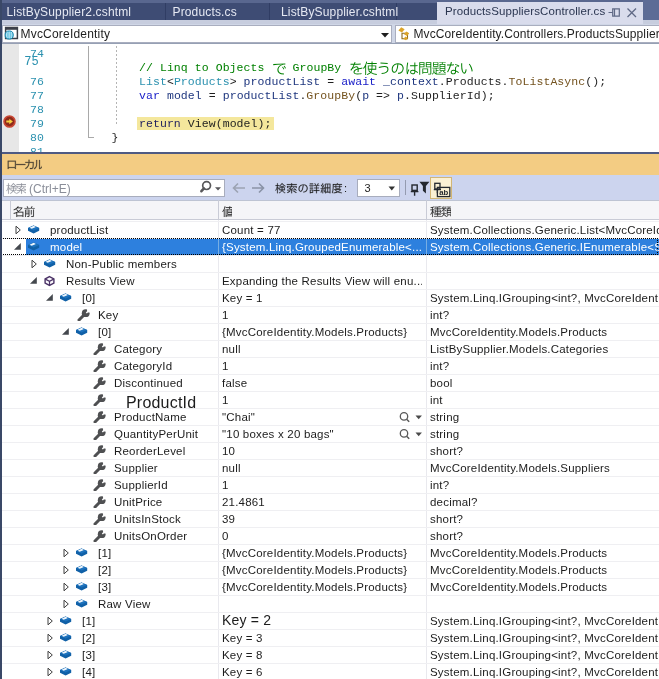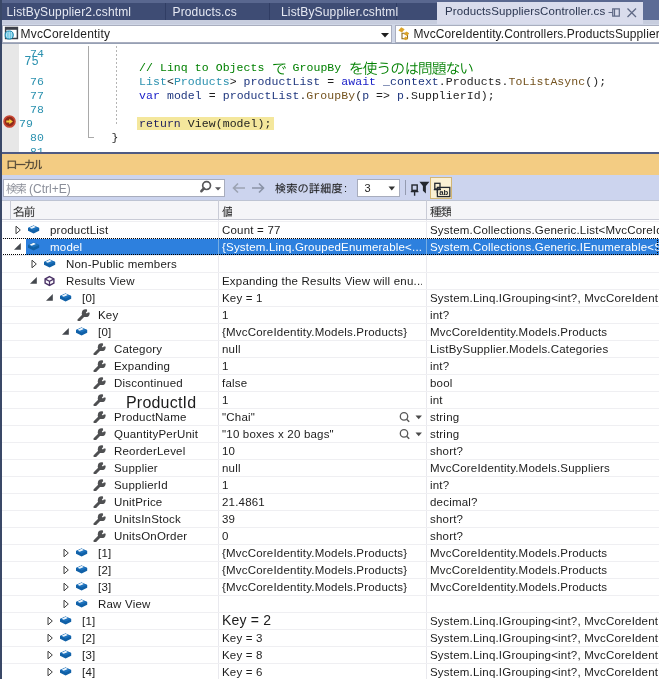--- a/index.html
+++ b/index.html
@@ -65,21 +65,21 @@
 <div style="position:absolute;left:0;top:44px;width:659px;height:107.5px;background:#fff"></div>
 <div style="position:absolute;left:2px;top:44px;width:16.5px;height:107.5px;background:#e7e7e7"></div>
 <div style="position:absolute;left:87.5px;top:46px;width:1px;height:91.5px;background:#a9a9a9"></div>
 <div style="position:absolute;left:87.5px;top:136.5px;width:6px;height:1px;background:#a9a9a9"></div>
 <div style="position:absolute;left:115.5px;top:46px;width:1px;height:79px;background:repeating-linear-gradient(to bottom,#b4b4b4 0 2px,transparent 2px 4px)"></div>
 <div style="position:absolute;left:19px;top:47.2px;width:25px;text-align:right;font-family:'Liberation Mono',monospace;font-size:11.5px;white-space:pre;letter-spacing:0.07px;color:#2b91af">74</div>
 <div style="position:absolute;left:19px;top:55px;width:25px;text-align:center;font-family:'Liberation Mono',monospace;font-size:12px;white-space:pre;letter-spacing:0.07px;color:#2b91af">75</div>
 <div style="position:absolute;left:19px;top:75.2px;width:25px;text-align:right;font-family:'Liberation Mono',monospace;font-size:11.5px;white-space:pre;letter-spacing:0.07px;color:#2b91af">76</div>
 <div style="position:absolute;left:19px;top:89.2px;width:25px;text-align:right;font-family:'Liberation Mono',monospace;font-size:11.5px;white-space:pre;letter-spacing:0.07px;color:#2b91af">77</div>
 <div style="position:absolute;left:19px;top:103.2px;width:25px;text-align:right;font-family:'Liberation Mono',monospace;font-size:11.5px;white-space:pre;letter-spacing:0.07px;color:#2b91af">78</div>
-<div style="position:absolute;left:19px;top:117.2px;width:25px;text-align:left;font-family:'Liberation Mono',monospace;font-size:11.5px;white-space:pre;letter-spacing:0.07px;color:#2b91af">79</div>
+<div style="position:absolute;left:19px;top:117.2px;width:25px;text-align:right;font-family:'Liberation Mono',monospace;font-size:11.5px;white-space:pre;letter-spacing:0.07px;color:#2b91af">79</div>
 <div style="position:absolute;left:19px;top:131.2px;width:25px;text-align:right;font-family:'Liberation Mono',monospace;font-size:11.5px;white-space:pre;letter-spacing:0.07px;color:#2b91af">80</div>
 <div style="position:absolute;left:19px;top:145.2px;width:25px;text-align:right;font-family:'Liberation Mono',monospace;font-size:11.5px;white-space:pre;letter-spacing:0.07px;color:#2b91af">81</div>
 <div style="position:absolute;left:137px;top:116.5px;width:137px;height:13.5px;background:#f4e79c"></div>
 <div style="position:absolute;left:3px;top:115.2px;width:13px;height:13px">
     <svg width="13" height="13">
       <circle cx="6.5" cy="6.5" r="5.5" fill="#8e2a1a" stroke="#c94734" stroke-width="1.6"></circle>
       <path d="M3.3,5.5 h3.0 v-1.8 l3.6,2.8 -3.6,2.8 v-1.8 h-3.0 z" fill="#f5cf3f"></path>
     </svg>
   </div>
 <div style="position:absolute;left:139px;top:61.4px;font-family:'Liberation Mono',monospace;font-size:11.5px;white-space:pre;letter-spacing:0.07px"><span style="color:#008000">// Linq to Objects</span></div>
@@ -326,21 +326,21 @@
 <div style="position:absolute;left:430px;top:342.5px;font-size:11.5px;letter-spacing:0.2px;color:#1c1c1c;white-space:nowrap;color:#1c1c1c;width:229px;overflow:hidden">ListBySupplier.Models.Categories</div>
 <div style="position:absolute;left:2px;top:357px;width:657px;height:1px;background:#efeff2"></div>
 <div style="position:absolute;left:93px;top:360px">
     <svg width="14" height="12">
       <path d="M2.0,11.0 L6.2,6.7" stroke="#4f5052" stroke-width="3.0" stroke-linecap="round" fill="none"></path>
       <circle cx="8.7" cy="4.2" r="3.9" fill="#4f5052"></circle>
       <circle cx="12.6" cy="0.9" r="2.6" fill="#fff"></circle>
       <rect x="9.0" y="2.6" width="3.2" height="1.5" fill="#fff" transform="rotate(-45 10.0 3.3)"></rect>
     </svg>
   </div>
-<div style="position:absolute;left:114px;top:359.5px;font-size:11.5px;letter-spacing:0.2px;color:#1c1c1c;white-space:nowrap;color:#1c1c1c">Expanding</div>
+<div style="position:absolute;left:114px;top:359.5px;font-size:11.5px;letter-spacing:0.2px;color:#1c1c1c;white-space:nowrap;color:#1c1c1c">CategoryId</div>
 <div style="position:absolute;left:222px;top:359.5px;font-size:11.5px;letter-spacing:0.2px;color:#1c1c1c;white-space:nowrap;color:#1c1c1c;width:200px;overflow:hidden">1</div>
 <div style="position:absolute;left:430px;top:359.5px;font-size:11.5px;letter-spacing:0.2px;color:#1c1c1c;white-space:nowrap;color:#1c1c1c;width:229px;overflow:hidden">int?</div>
 <div style="position:absolute;left:2px;top:374px;width:657px;height:1px;background:#efeff2"></div>
 <div style="position:absolute;left:93px;top:377px">
     <svg width="14" height="12">
       <path d="M2.0,11.0 L6.2,6.7" stroke="#4f5052" stroke-width="3.0" stroke-linecap="round" fill="none"></path>
       <circle cx="8.7" cy="4.2" r="3.9" fill="#4f5052"></circle>
       <circle cx="12.6" cy="0.9" r="2.6" fill="#fff"></circle>
       <rect x="9.0" y="2.6" width="3.2" height="1.5" fill="#fff" transform="rotate(-45 10.0 3.3)"></rect>
     </svg>

